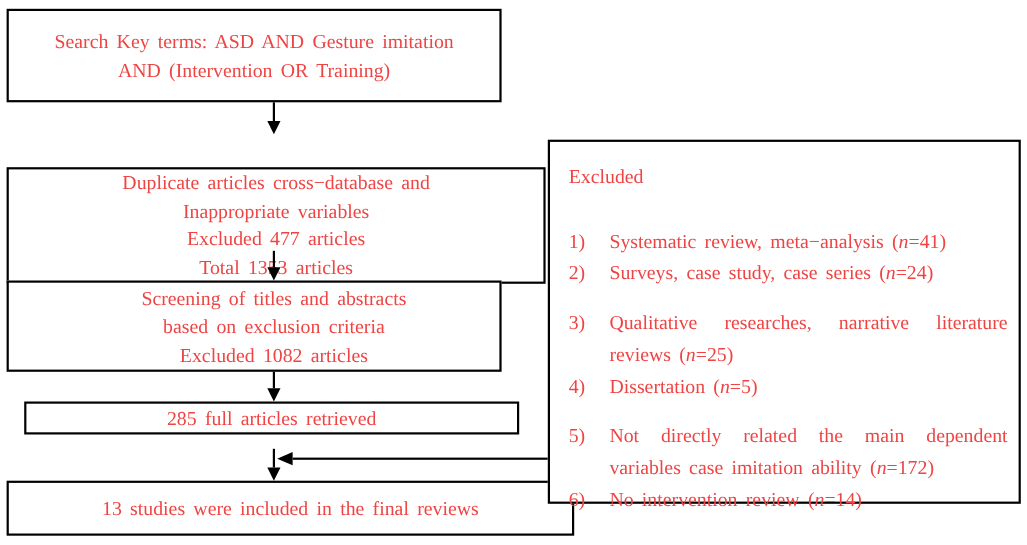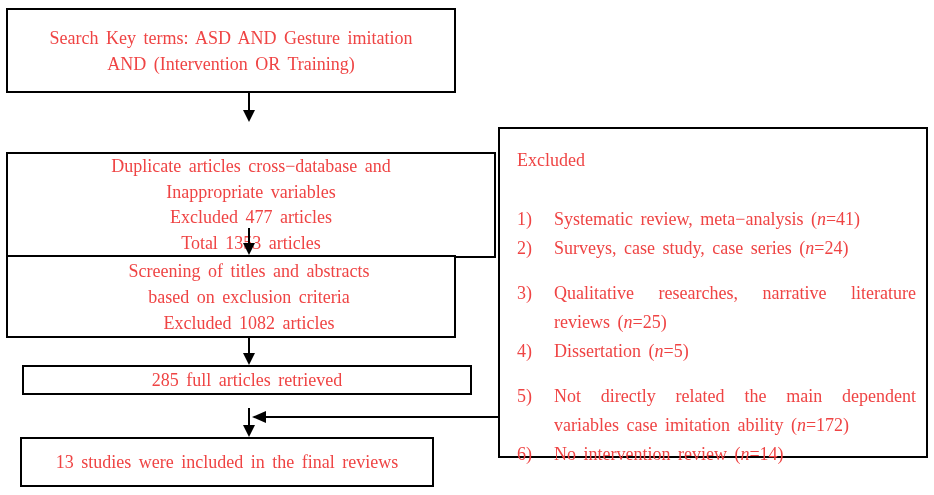--- a/index.html
+++ b/index.html
@@ -27,21 +27,21 @@
     flex-direction: column;
     justify-content: center;
     align-items: center;
     text-align: center;
   }
   .fbox .bline { width: 100%; }
   .box1 { left: 6px;  top: 8px;   width: 450px; height: 85px;  line-height: 26px; }
   .box2 { left: 6px;  top: 110px; width: 490px; height: 106px; line-height: 25.5px; margin-top: 42px; }
   .box3 { left: 6px;  top: 255px; width: 450px; height: 83px;  line-height: 26px; padding-left: 36px; }
   .box4 { left: 22px;  top: 365px; width: 450px; height: 30px; }
-  .box5 { left: 20px;  top: 437px; width: 414px; height: 50px; }
+  .box5 { left: 6px;  top: 437px; width: 516px; height: 50px; }
 
   .vline {
     position: absolute;
     width: 2px;
     background: #000000;
     left: 248px;
   }
   .head-down {
     position: absolute;
     left: 243px;

